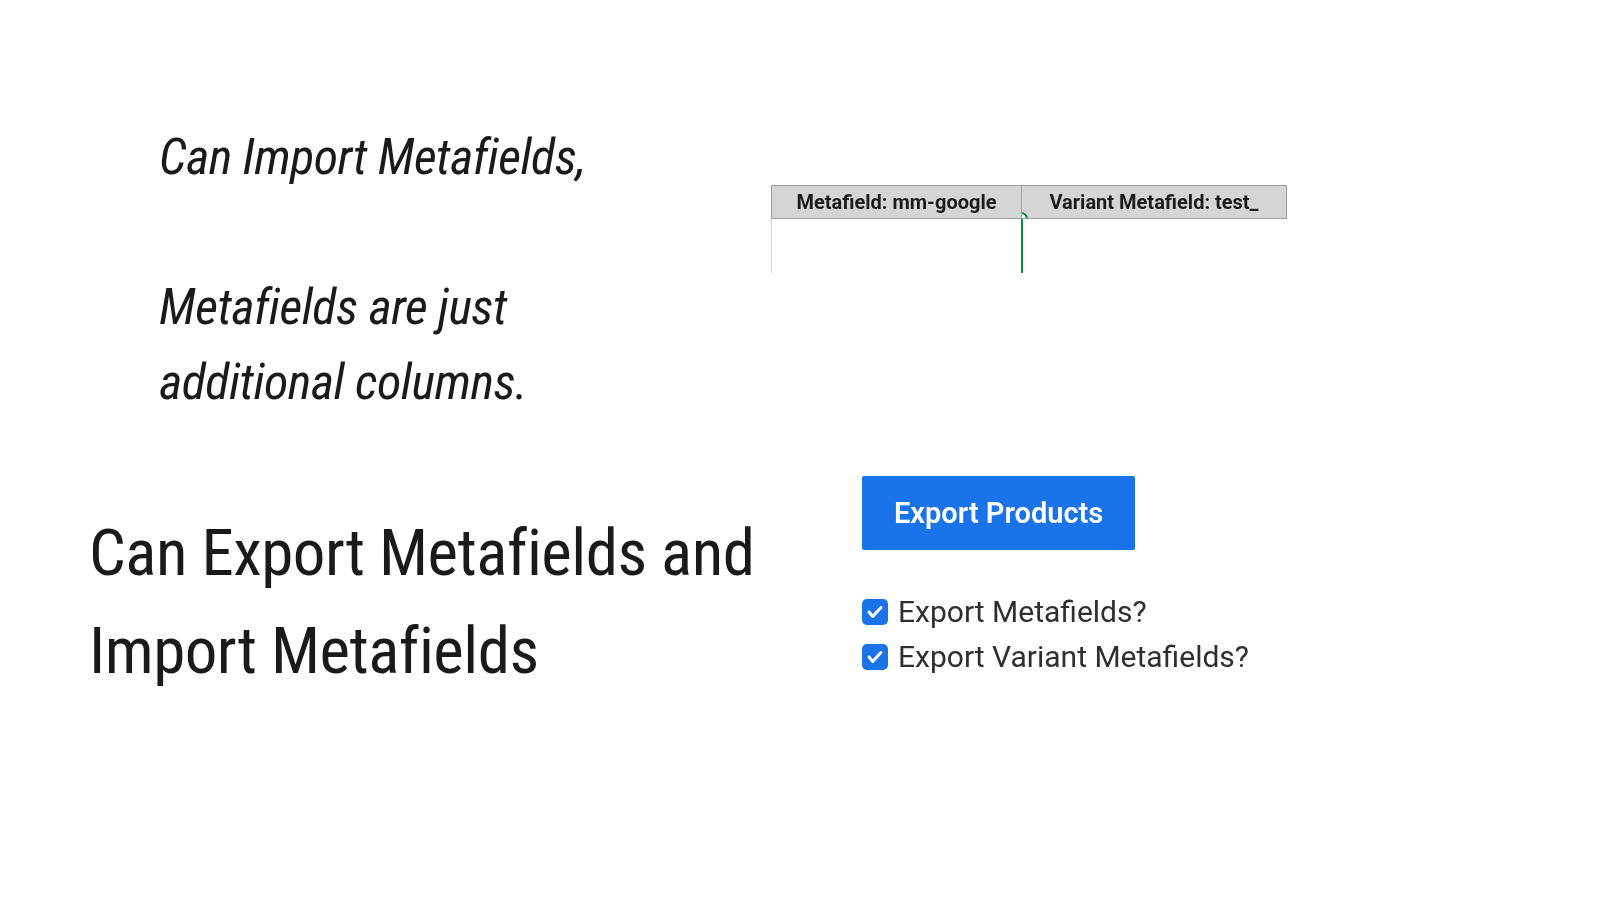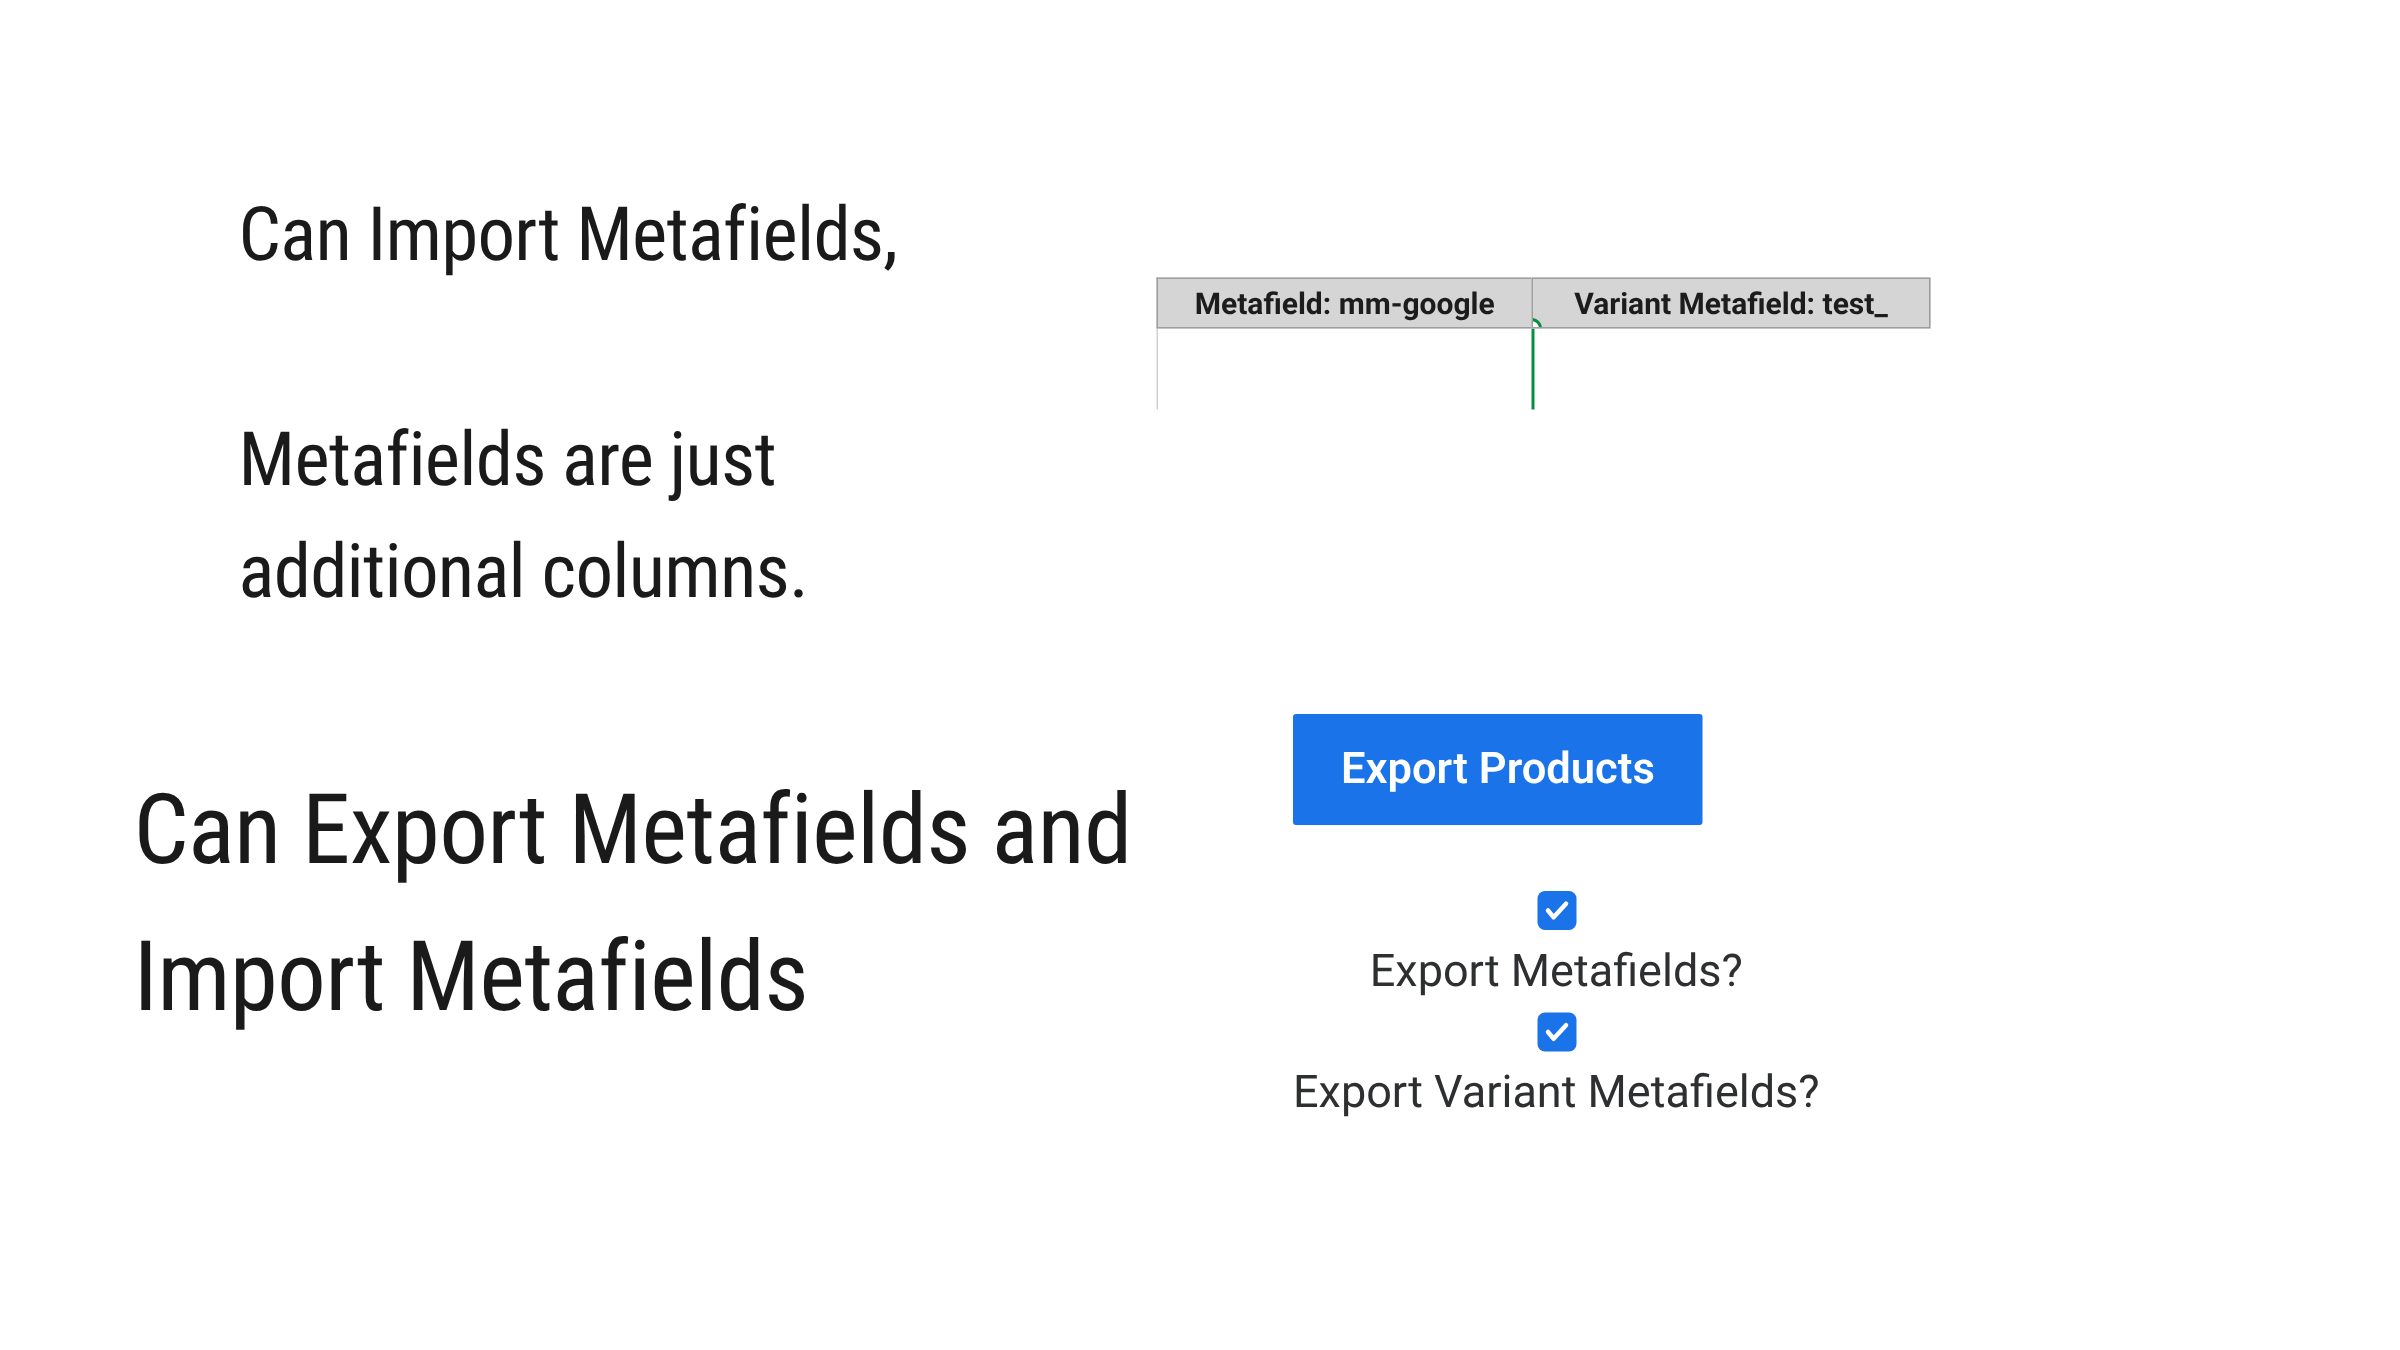--- a/index.html
+++ b/index.html
@@ -18,20 +18,21 @@
     .heading-1 {
       position: absolute;
       left: 159px;
       top: 120px;
       font-size: 50px;
       line-height: 1.5;
       color: #1a1a1a;
       font-weight: 400;
       letter-spacing: -0.5px;
       font-stretch: condensed;
+      font-style: italic;
     }
     .heading-2 {
       position: absolute;
       left: 89px;
       top: 505px;
       font-size: 65px;
       line-height: 1.5;
       color: #1a1a1a;
       font-weight: 400;
       letter-spacing: -0.5px;
@@ -119,21 +120,20 @@
       font-family: inherit;
     }
     .checkbox-group {
       margin-top: 44px;
     }
     .checkbox-row {
       display: flex;
       align-items: center;
       gap: 10px;
       margin-bottom: 10px;
-      flex-direction: column;
     }
     .checkbox-box {
       width: 26px;
       height: 26px;
       background: #1a73e8;
       border-radius: 5px;
       display: flex;
       align-items: center;
       justify-content: center;
       flex-shrink: 0;

